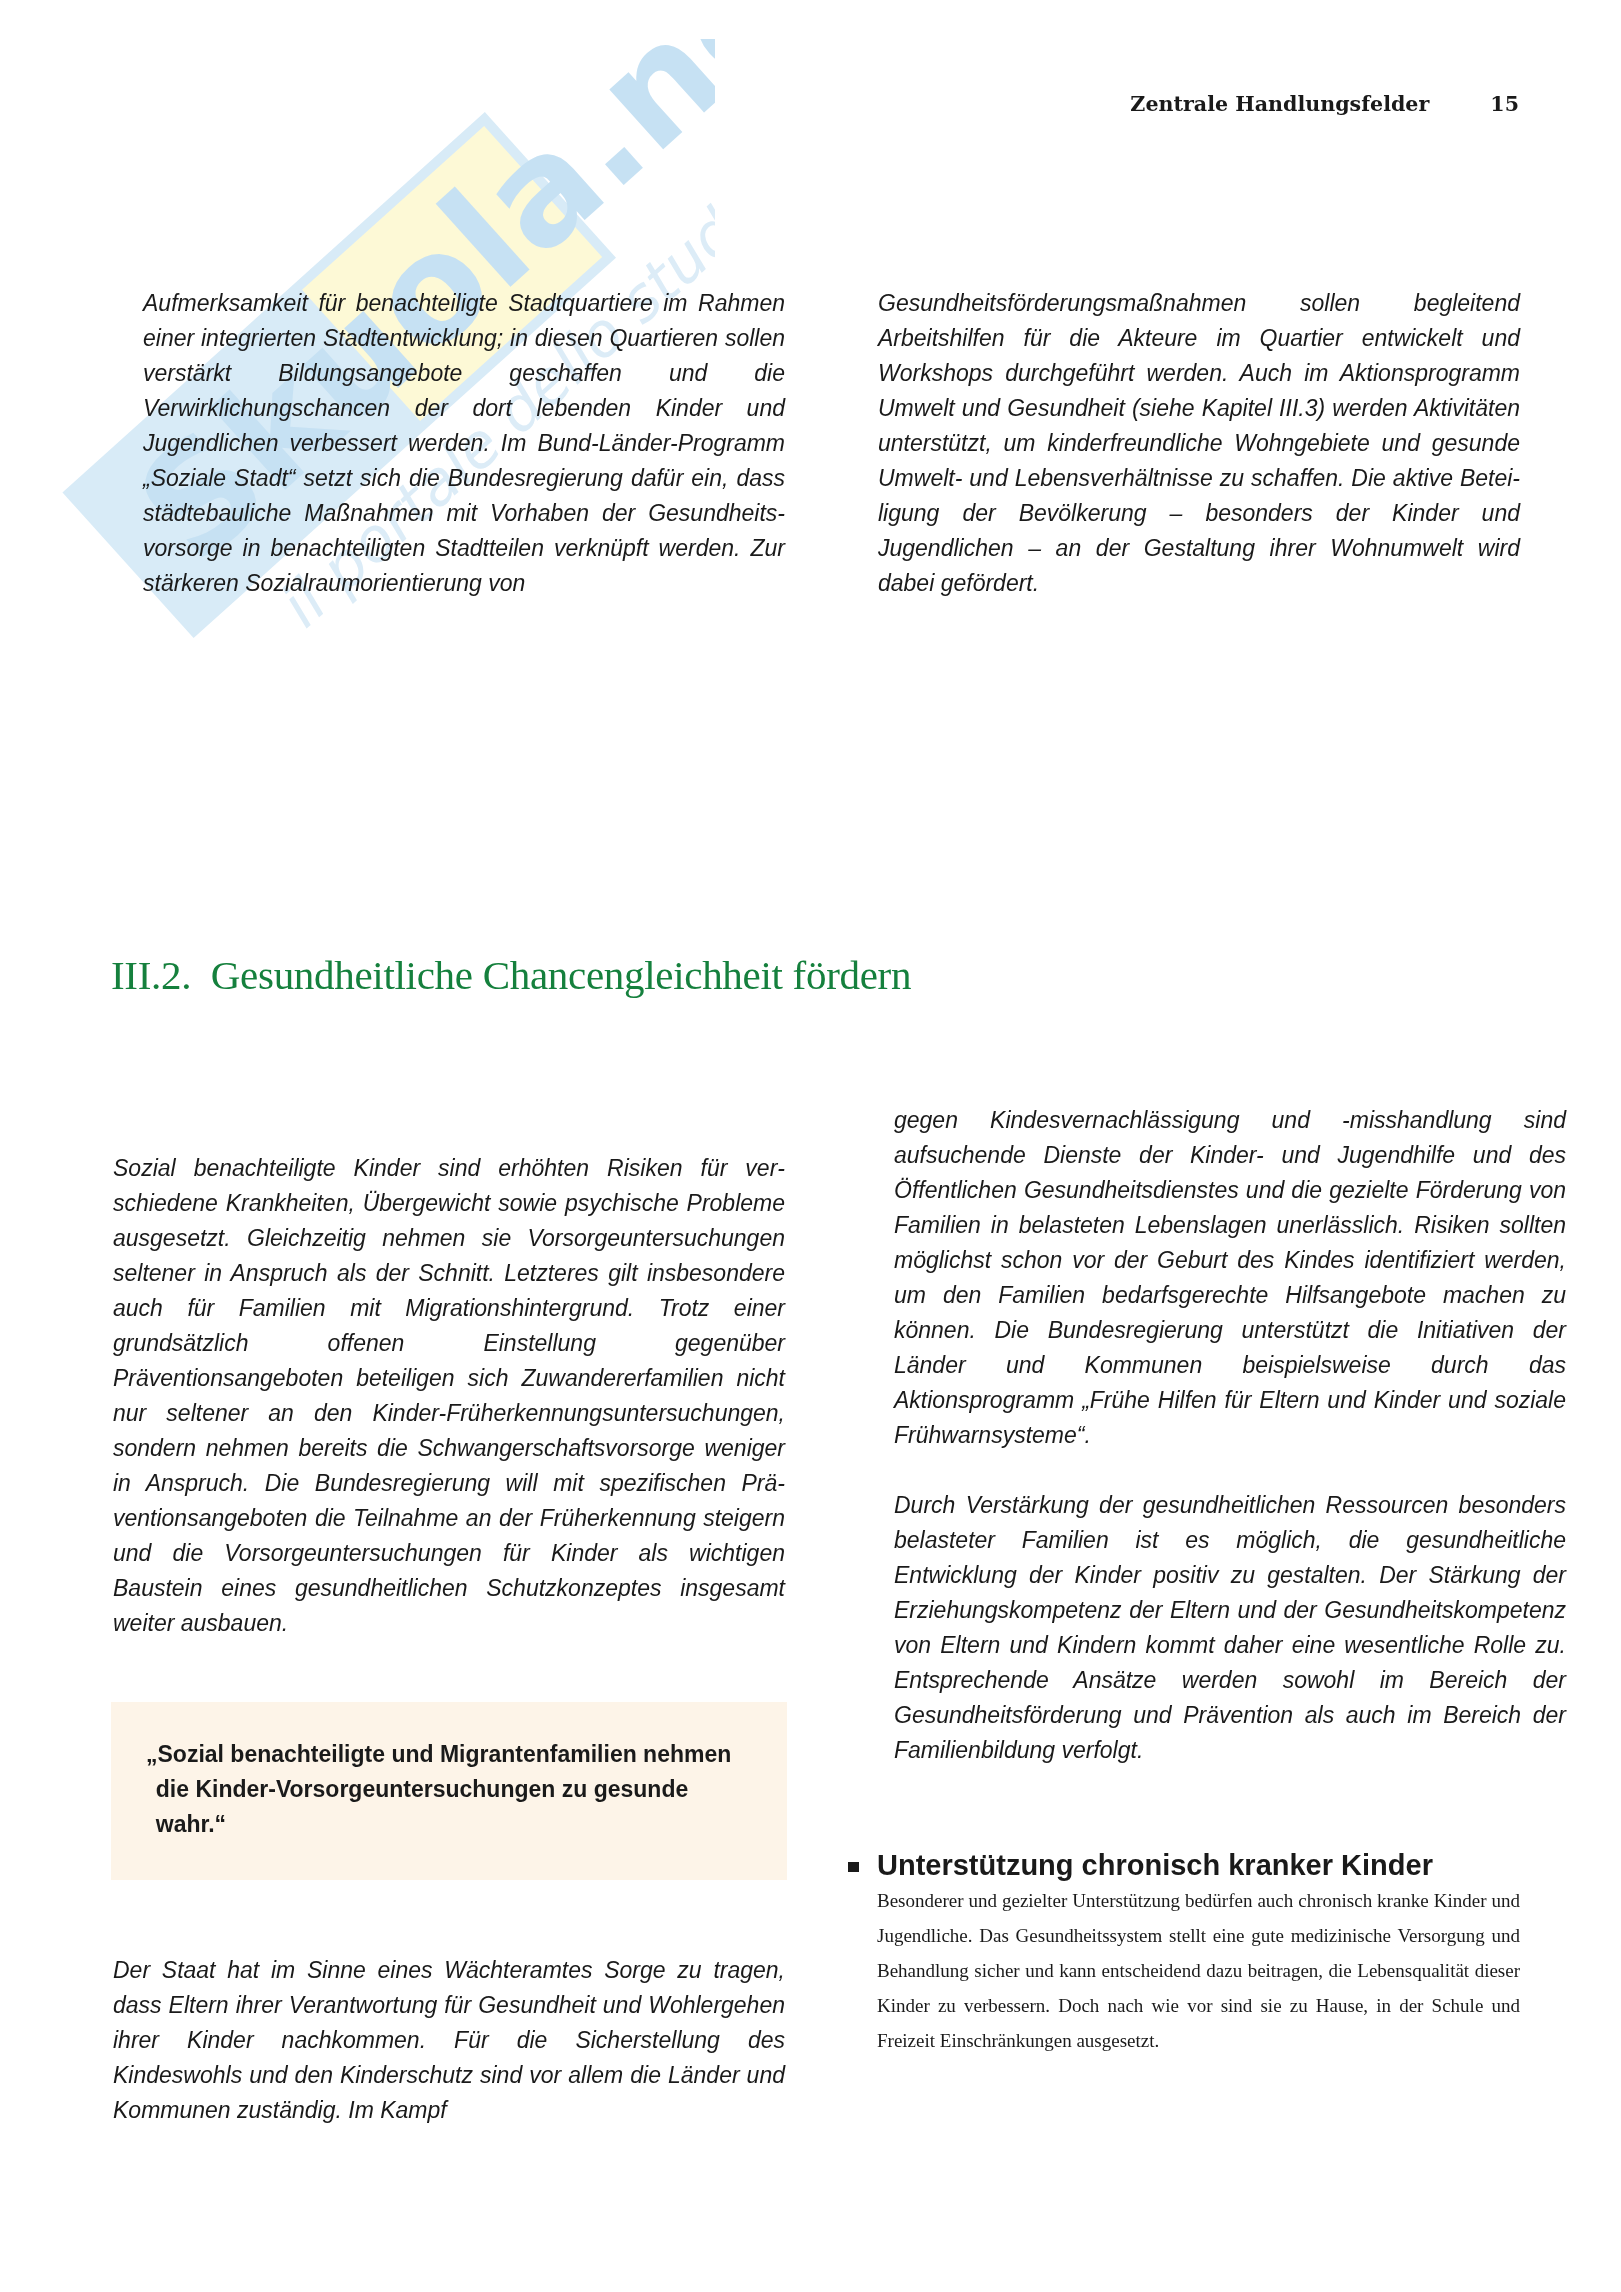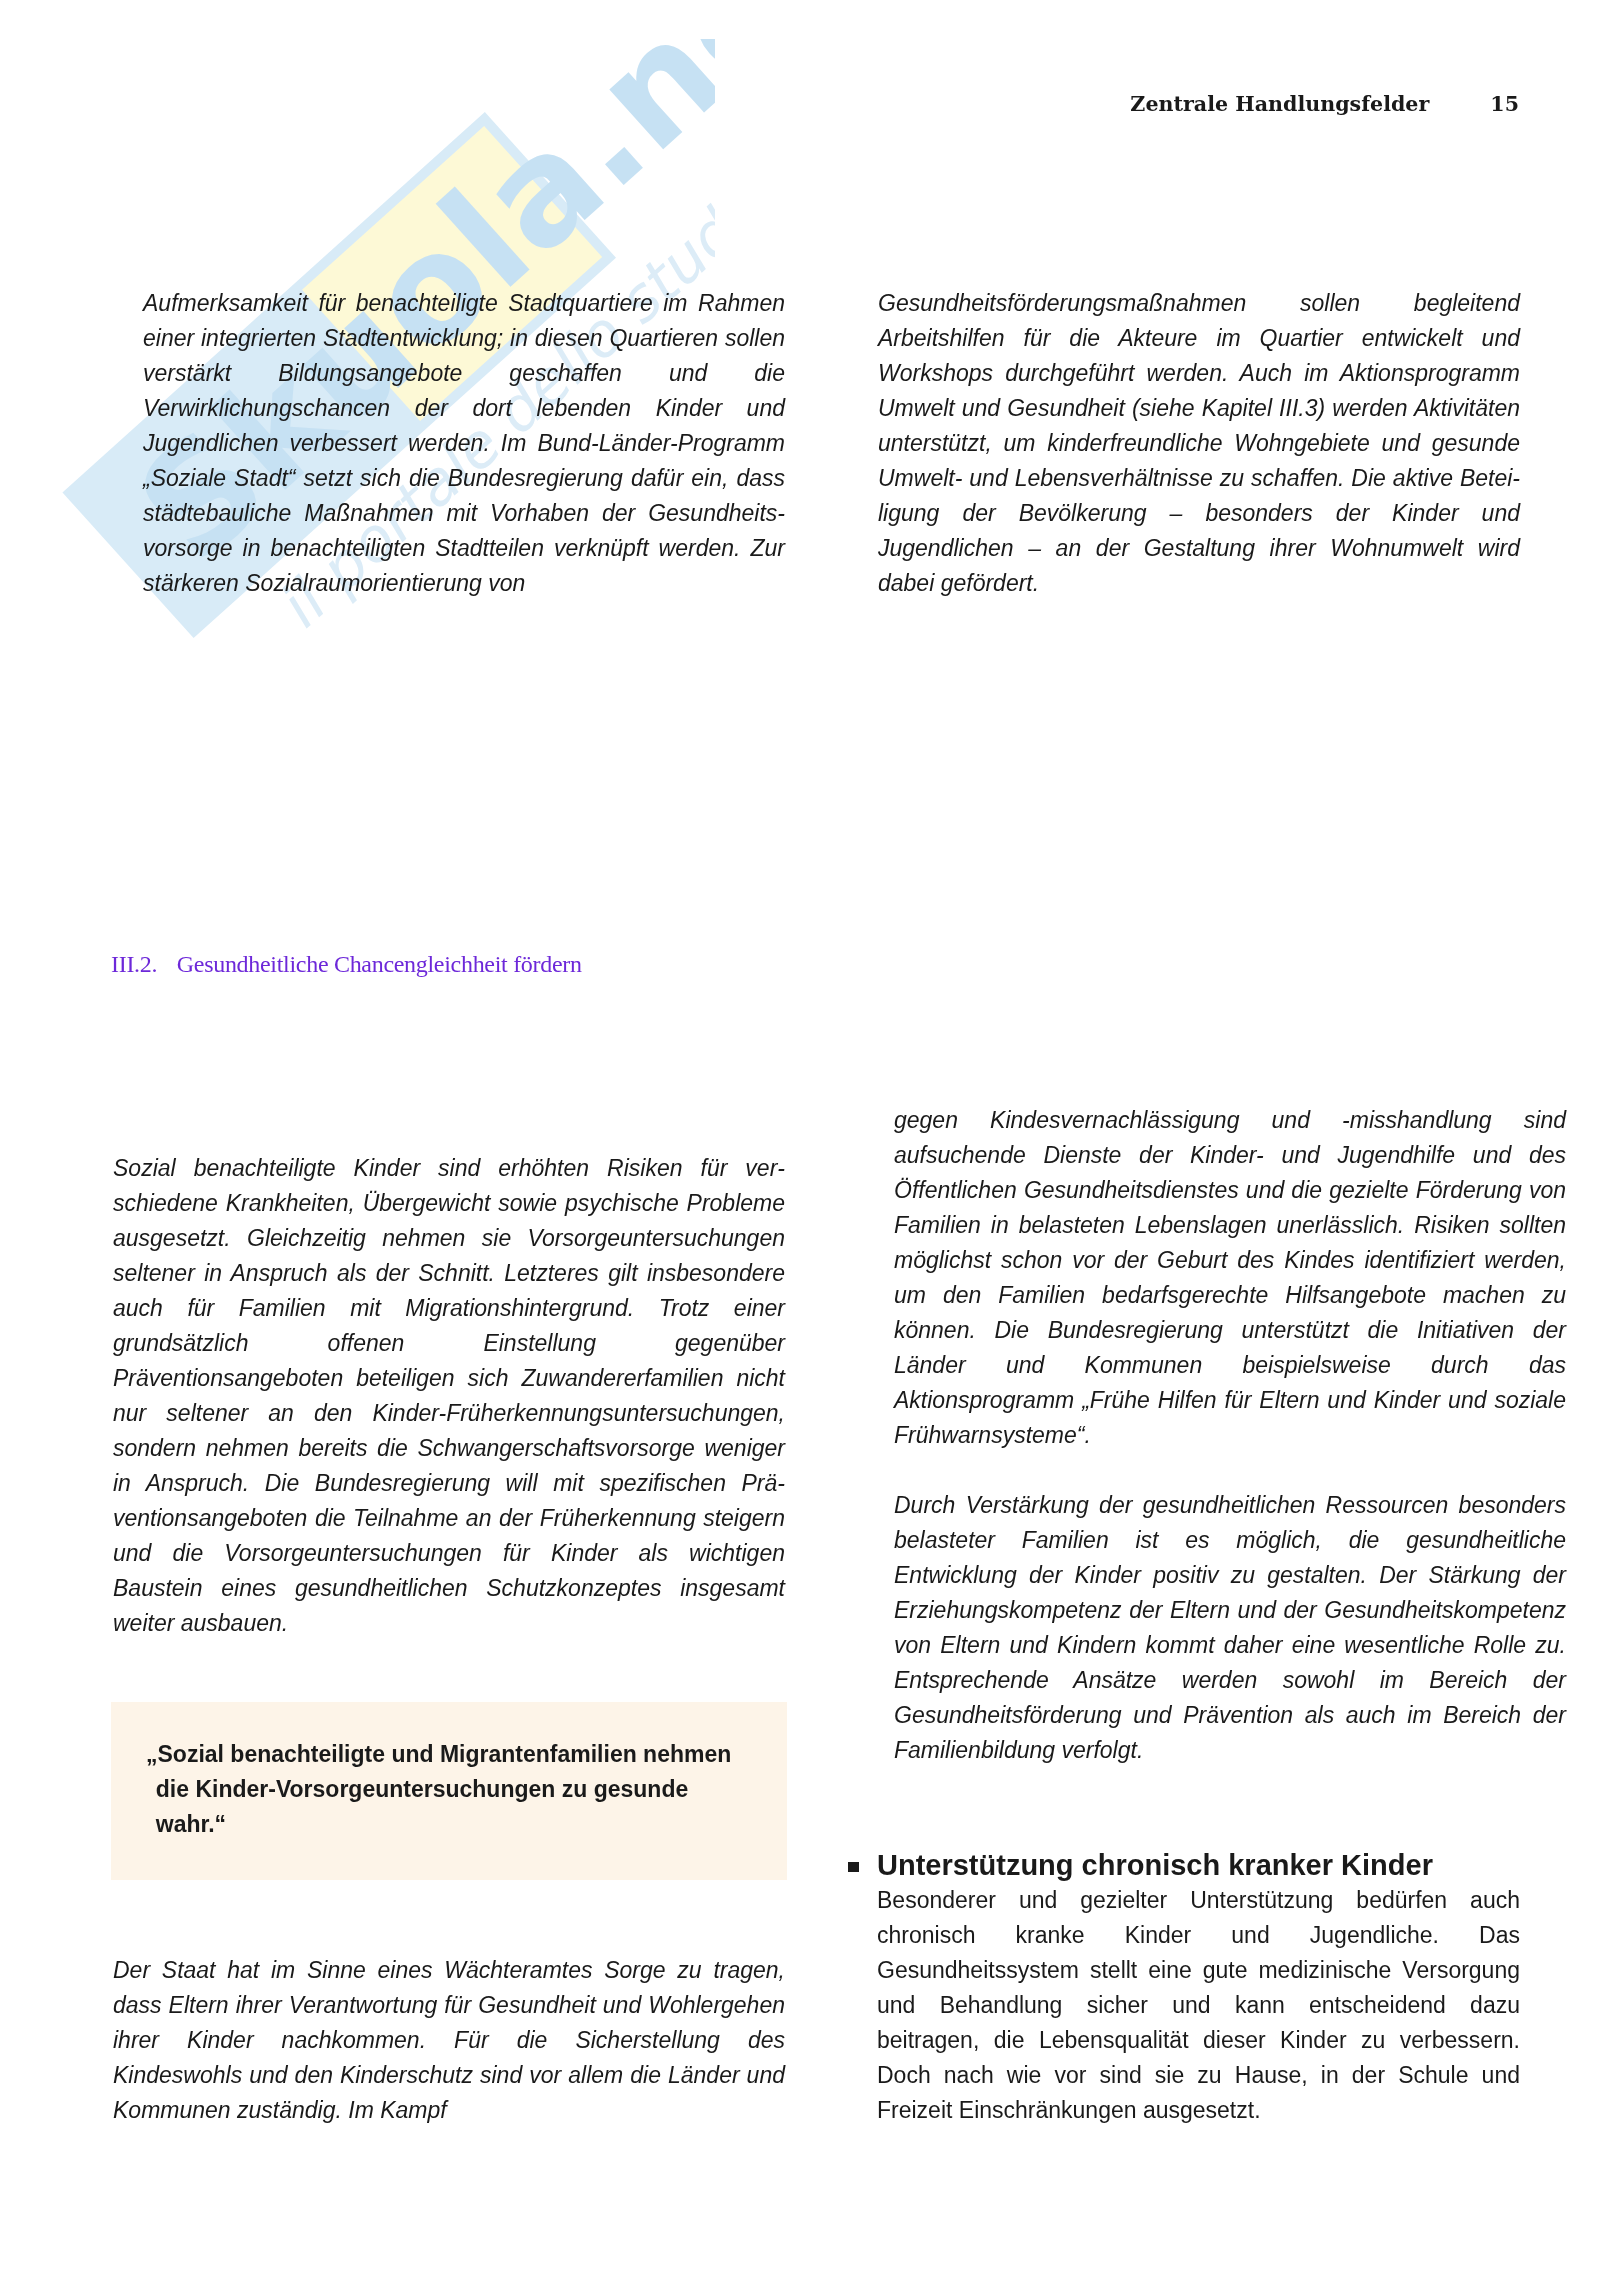--- a/index.html
+++ b/index.html
@@ -6,33 +6,33 @@
   body { width:1621px; height:2293px; background:#ffffff; position:relative; overflow:hidden;
          font-family:"Liberation Sans", "DejaVu Sans", sans-serif; color:#1a1a1a; }
   .watermark { position:absolute; left:29px; top:39px; width:686px; height:745px; pointer-events:none; }
   .header { position:absolute; top:92px; right:102px; font-family:"DejaVu Serif", "Liberation Serif", serif;
             font-weight:bold; font-size:20.6px; color:#1a1a1a; display:flex; gap:61px; }
   .col { position:absolute; font-size:23px; line-height:35px; text-align:justify; hyphens:manual;font-style:italic; }
   .col p { margin:0; }
   .top-left { left:143px; top:286px; width:642px; }
   .top-right { left:878px; top:286px; width:642px; }
   .section-heading { position:absolute; left:111px; top:951px; font-family:"Liberation Serif", "DejaVu Serif", serif;
-            font-size:24px; color:#6d28d9; letter-spacing:-0.3px; }
+            font-size:41px; color:#15803d; letter-spacing:-0.3px; }
   .section-heading .num { margin-right:19.6px; }
   .mid-left { left:113px; top:1103px; width:672px;margin-top:48px; }
   .mid-right { left:848px; top:1103px; width:672px;margin-left:46px; }
   .quote-box { position:absolute; left:111px; top:1702px; width:676px; height:178px; background:#fdf4e8; }
   .quote-text { position:absolute; left:35px; top:35px; width:608px; font-weight:bold; font-size:23px; line-height:35px;
                 text-indent:-9.8px; padding-left:9.8px; color:#1a1a1a; }
   .low-left { left:113px; top:1953px; width:672px; }
   .para-gap { height:35px; }
   .bullet-item { position:absolute; left:848px; top:1848px; width:672px; }
   .bullet-sq { position:absolute; left:0; top:13.7px; width:10.8px; height:10.8px; background:#1a1a1a; }
   .bullet-title { position:absolute; left:29px; top:0; font-weight:bold; font-size:29px; line-height:35px; }
-  .bullet-body { position:absolute; left:29px; top:35px; width:643px; font-size:23px; line-height:35px; text-align:justify; }
+  .bullet-body { position:absolute; left:29px; top:35px; width:643px; font-size:19px; line-height:35px; text-align:justify;font-family:Liberation Serif, serif; }
 </style>
 </head>
 <body>
 
 <svg class="watermark" viewBox="0 0 700 760">
   <g transform="rotate(-42 350 380)">
     <rect x="60" y="230" width="580" height="200" fill="#d8ebf7"></rect>
     <rect x="380" y="240" width="250" height="180" fill="#fdf9d6"></rect>
     <text x="110" y="380" font-size="150" font-weight="bold" fill="#c6e1f3" font-family="DejaVu Sans, sans-serif">Skuola.net</text>
     <text x="150" y="500" font-size="62" font-style="italic" fill="#dcecf7" font-family="DejaVu Sans, sans-serif">il portale dello studente</text>

